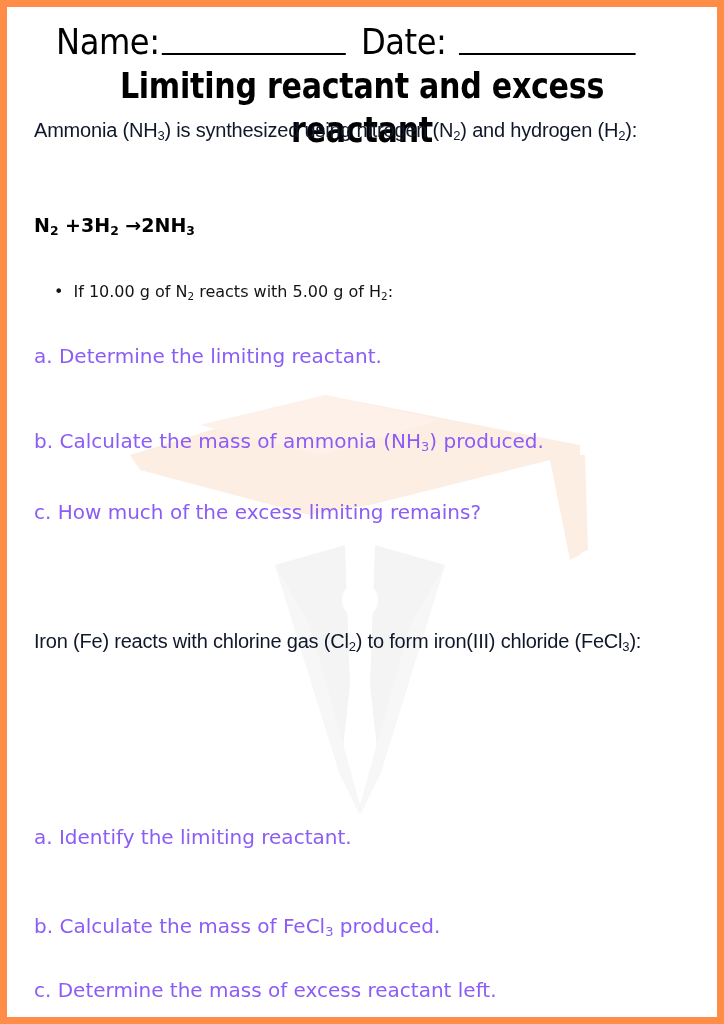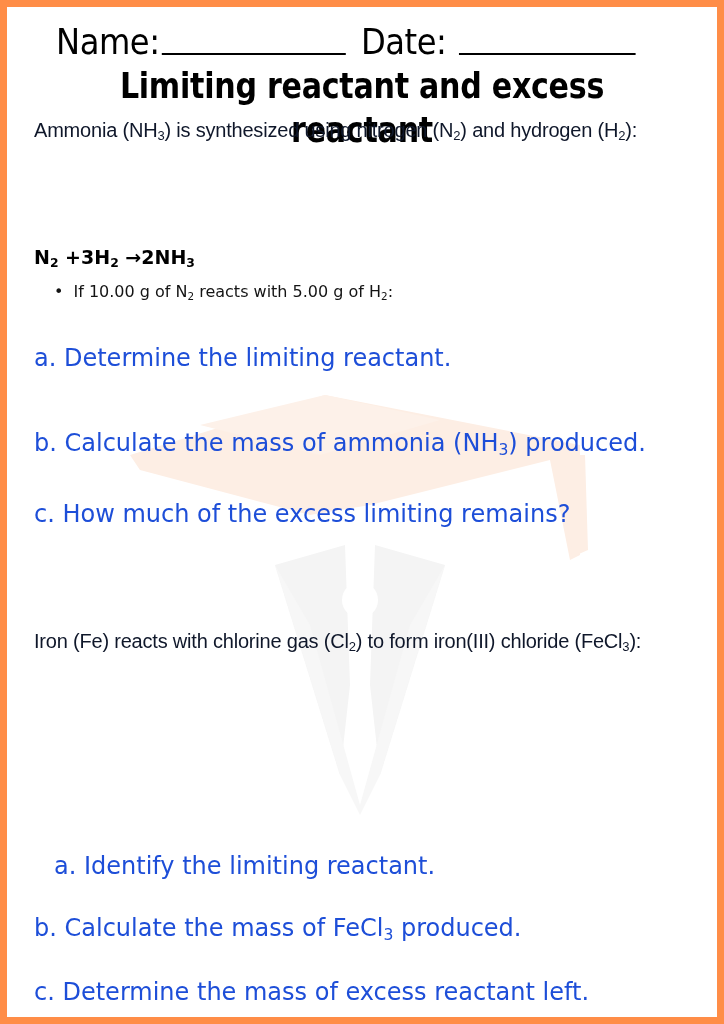--- a/index.html
+++ b/index.html
@@ -50,22 +50,22 @@
   .eq {
     position: absolute; left: 34px; font-size: 19px; font-weight: bold;
     font-family: "DejaVu Sans", sans-serif; color: #000;
   }
   .bullet {
     position: absolute; left: 54px; font-size: 16px;
     font-family: "DejaVu Sans", sans-serif; color: #141414;
   }
   .bullet .dot { display: inline-block; margin-right: 10px; }
   .q {
-    position: absolute; left: 34px; font-size: 24px;
-    font-family: "DejaVu Sans", sans-serif; color: #1d4ed8;
+    position: absolute; left: 34px; font-size: 20px;
+    font-family: "DejaVu Sans", sans-serif; color: #8b5cf6;
   }
   sub { font-size: 0.65em; vertical-align: -0.25em; line-height: 0; }
 </style>
 </head>
 <body>
 
 <div class="frame"></div>
 
 <svg class="watermark" viewBox="0 0 500 440">
   <g fill="#fdeee4">
@@ -87,33 +87,33 @@
     <span>Name:</span>
     <span class="blank-line blank-name"></span>
     <span>Date:</span>
     <span class="blank-line blank-date"></span>
   </div>
 
   <div class="title">Limiting reactant and excess reactant</div>
 
   <div class="para justify-last" style="top:113px;"><span>Ammonia (NH</span><sub>3</sub><span>) is synthesized using nitrogen (N</span><sub>2</sub><span>) and hydrogen (H</span><sub>2</sub><span>):</span></div>
 
-  <div class="eq" style="top:214px;margin-top:32px;"><span>N</span><sub>2</sub><span> +3H</span><sub>2</sub><span> →2NH</span><sub>3</sub></div>
+  <div class="eq" style="top:214px;"><span>N</span><sub>2</sub><span> +3H</span><sub>2</sub><span> →2NH</span><sub>3</sub></div>
 
   <div class="bullet" style="top:282px;"><span class="dot">•</span><span>If 10.00 g of N</span><sub>2</sub><span> reacts with 5.00 g of H</span><sub>2</sub><span>:</span></div>
 
   <div class="q" style="top:344px;">a. Determine the limiting reactant.</div>
 
   <div class="q" style="top:405px;margin-top:24px;"><span>b. Calculate the mass of ammonia (NH</span><sub>3</sub><span>) produced.</span></div>
 
   <div class="q" style="top:500px;">c. How much of the excess limiting remains?</div>
 
   <div class="para justify-last" style="top:624px;"><span>Iron (Fe) reacts with chlorine gas (Cl</span><sub>2</sub><span>) to form iron(III) chloride (FeCl</span><sub>3</sub><span>):</span></div>
 
 
 
-  <div class="q" style="top:852px;margin-left:20px;">a. Identify the limiting reactant.</div>
+  <div class="q" style="top:825px;">a. Identify the limiting reactant.</div>
 
   <div class="q" style="top:914px;"><span>b. Calculate the mass of FeCl</span><sub>3</sub><span> produced.</span></div>
 
   <div class="q" style="top:978px;">c. Determine the mass of excess reactant left.</div>
 
 </div>
 
 </body></html>

